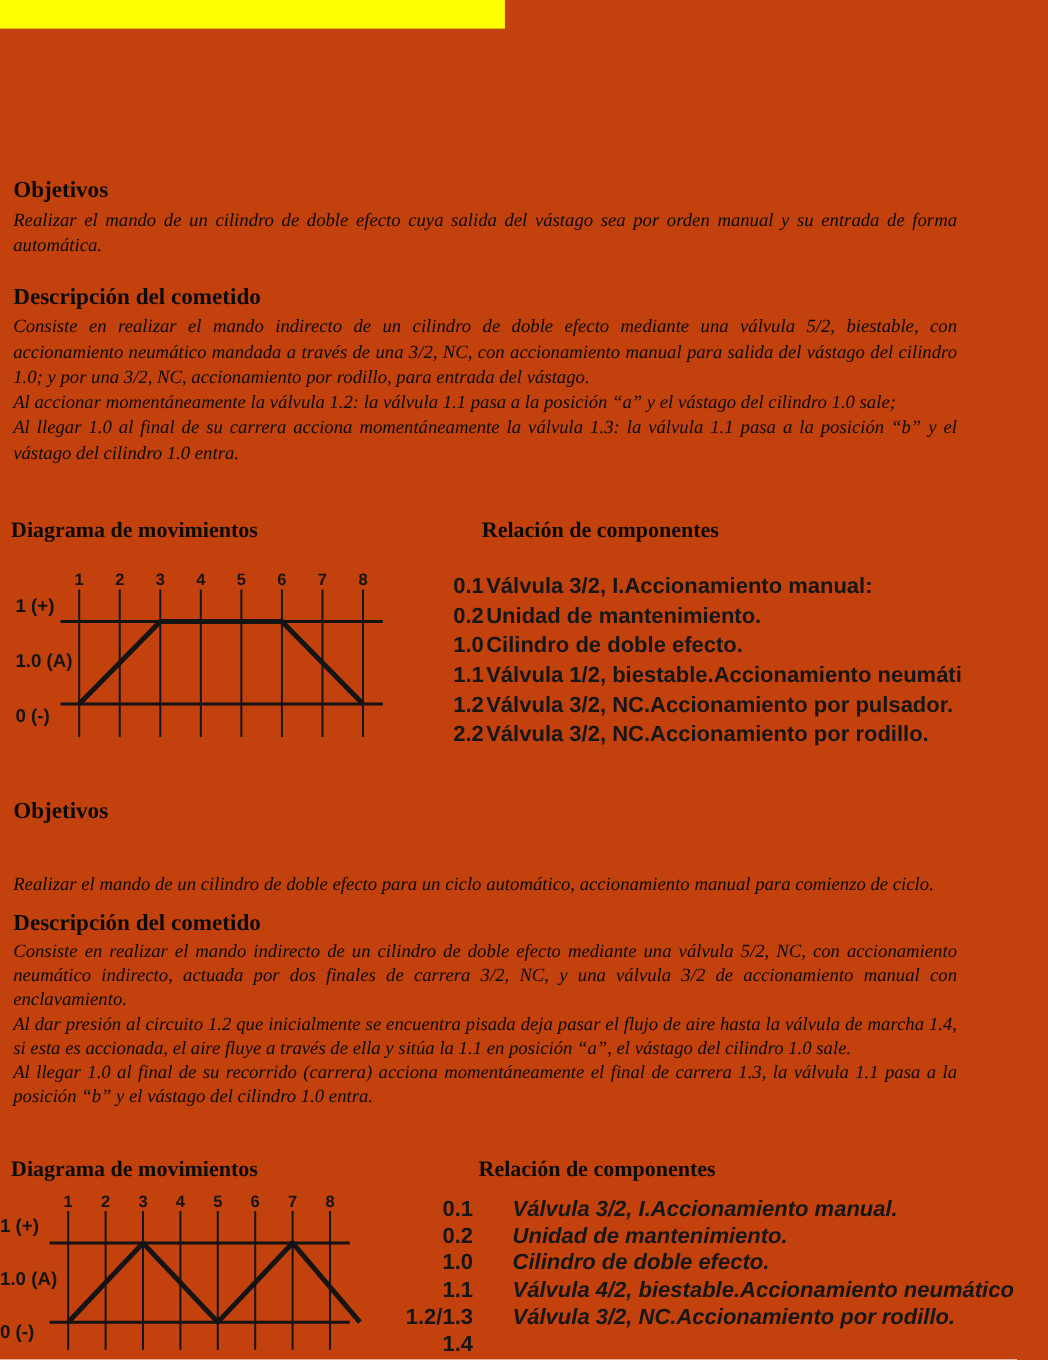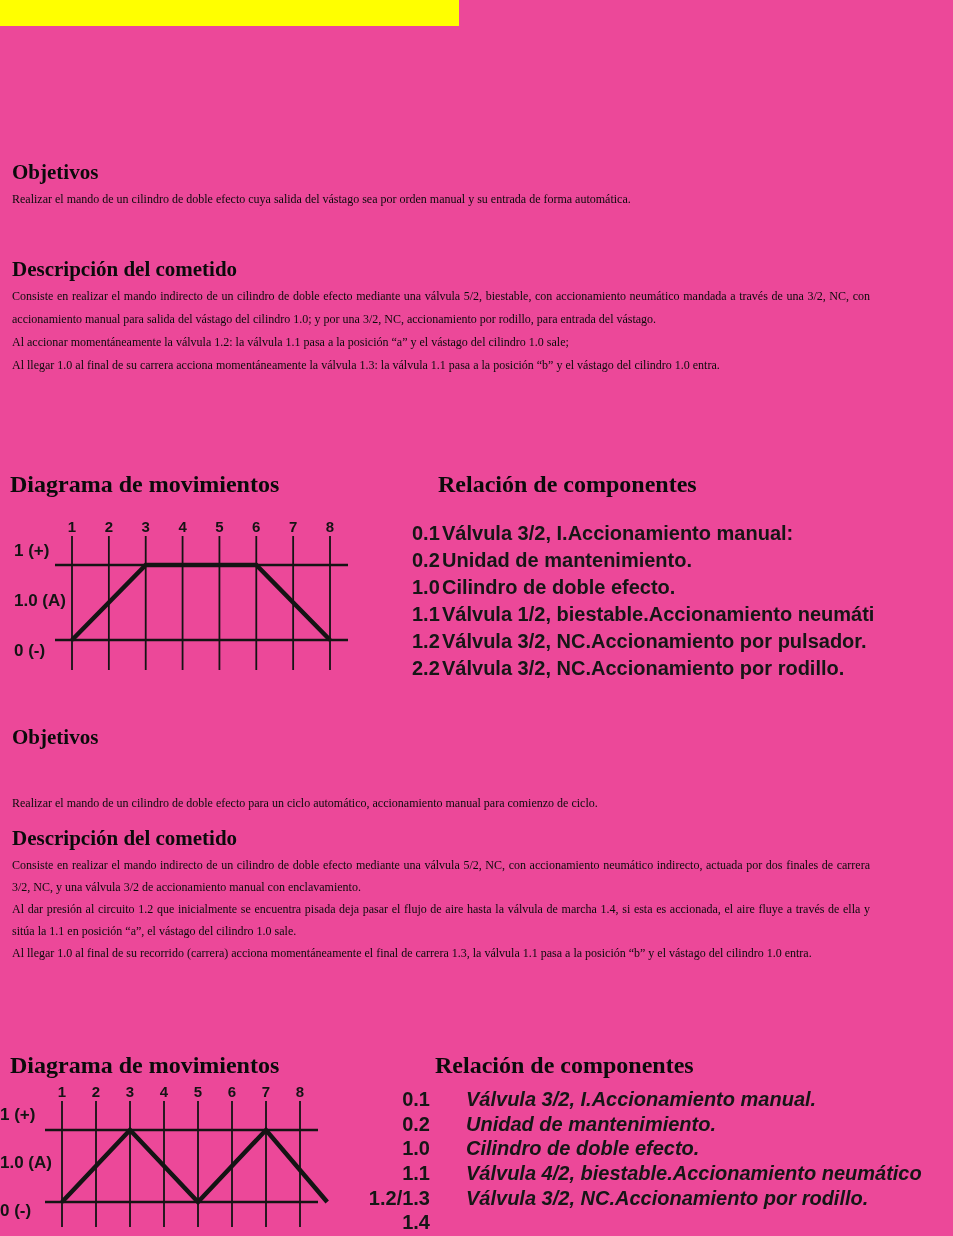--- a/index.html
+++ b/index.html
@@ -1,21 +1,21 @@
 <!DOCTYPE html>
 <html><head>
 <meta charset="utf-8">
 <style>
   html,body{margin:0;padding:0;background:#fff;}
-  .page{position:relative;width:953px;height:1236px;background:#ec4899;color:#0b0b0b;
+  .page{position:relative;width:953px;height:1236px;background:#c2410c;color:#0b0b0b;
         font-family:"Liberation Serif",serif;overflow:hidden;}
   .hl-bar{position:absolute;left:0;top:0;width:459px;height:26px;}
   .h1{position:absolute;font-weight:bold;font-size:21px;font-family:"Liberation Serif",serif;}
-  .h2{position:absolute;font-weight:bold;font-size:24px;font-family:"Liberation Serif",serif;}
-  .body-text{position:absolute;font-size:12px;line-height:23px;text-align:justify;}
+  .h2{position:absolute;font-weight:bold;font-size:20px;font-family:"Liberation Serif",serif;}
+  .body-text{position:absolute;font-size:17px;line-height:23px;text-align:justify;font-style:italic;}
   .body-text p{margin:0;}
   .bt2{line-height:22px;}
   .chart{position:absolute;}
   .complist{position:absolute;font-family:"Liberation Sans",sans-serif;font-weight:bold;
             font-size:20px;color:#161616;}
   .comprow{display:flex;align-items:baseline;}
   .list1 .comprow{height:27px;}
   .list2 .comprow{height:24.7px;}
   .cid{flex:0 0 62px;text-align:right;white-space:nowrap;}
   .list1 .cid{flex:0 0 30px;text-align:left;}

